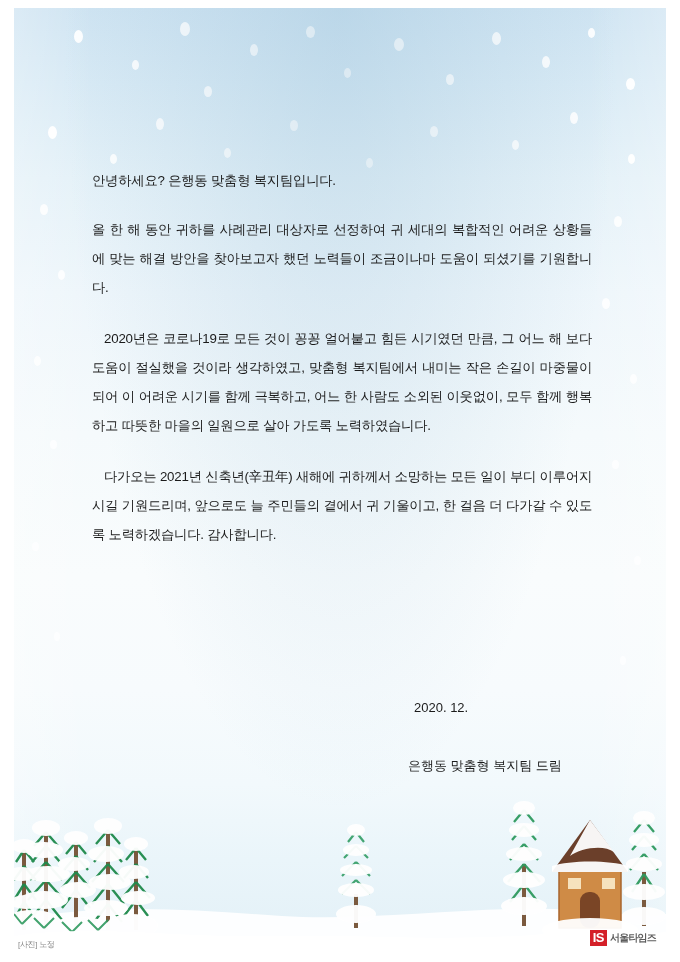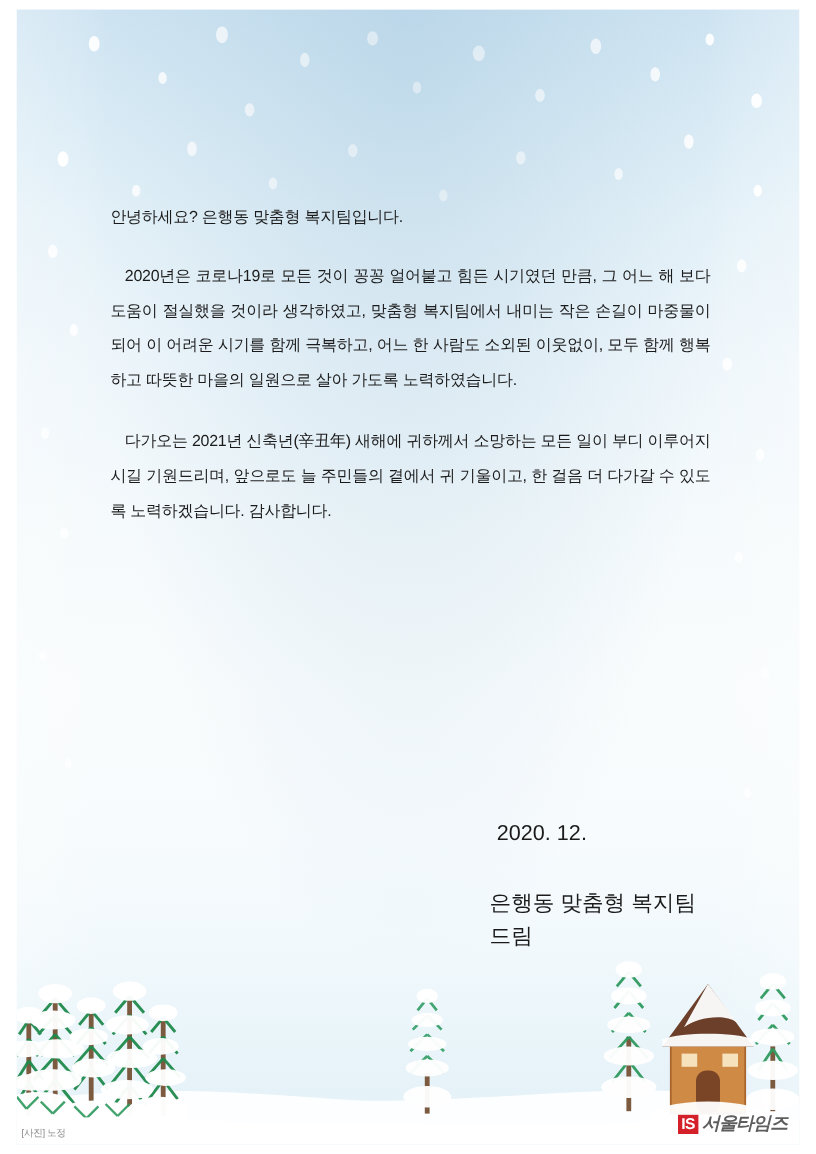--- a/index.html
+++ b/index.html
@@ -80,25 +80,25 @@
   .para {
     margin: 0 0 22px 0;
     white-space: pre-wrap;
   }
   .para.indent { text-indent: 12px; margin-top: 20px; }
   .para.tight { margin-bottom: 20px; }
 
   .signature-block {
     position: absolute;
     left: 78px;
-    top: 672px;
+    top: 686px;
     width: 500px;
     z-index: 5;
     color: #1b1b1b;
-    font-size: 18px;
+    font-size: 13px;
     line-height: 28px;
   }
   .sig-date {
     margin: 0 0 30px 0;
     padding-left: 322px;
   }
   .sig-from {
     margin: 0;
     padding-left: 316px;
   }
@@ -138,25 +138,24 @@
     background: #d42028;
     color: #ffffff;
     font-weight: bold;
     font-size: 13px;
     padding: 1px 3px 1px 3px;
     letter-spacing: -0.5px;
     line-height: 14px;
   }
   .wm-text {
     color: #3a3a3a;
-    font-size: 15px;
+    font-size: 10px;
     font-weight: bold;
     letter-spacing: -0.8px;
     opacity: 0.82;
-    font-style: italic;
   }
 </style>
 </head>
 <body>
 
 <div class="page">
   <div class="card">
 
     <div class="snowfield">
       <div class="snow" style="left:60px;  top:22px;  width:9px;  height:13px;"></div>
@@ -193,20 +192,21 @@
       <div class="snow" style="left:36px;  top:432px; width:7px;  height:9px;  opacity:.8;"></div>
       <div class="snow" style="left:598px; top:452px; width:7px;  height:9px;  opacity:.8;"></div>
       <div class="snow" style="left:18px;  top:534px; width:7px;  height:9px;  opacity:.75;"></div>
       <div class="snow" style="left:620px; top:548px; width:7px;  height:9px;  opacity:.75;"></div>
       <div class="snow" style="left:40px;  top:624px; width:6px;  height:9px;  opacity:.75;"></div>
       <div class="snow" style="left:606px; top:648px; width:6px;  height:9px;  opacity:.75;"></div>
     </div>
 
     <div class="letter">
       <p class="para tight">안녕하세요? 은행동 맞춤형 복지팀입니다.</p>
+      <p class="para">올 한 해 동안 귀하를 사례관리 대상자로 선정하여 귀 세대의 복합적인 어려운 상황들에 맞는 해결 방안을 찾아보고자 했던 노력들이 조금이나마 도움이 되셨기를 기원합니다.</p>
       <p class="para indent">2020년은 코로나19로 모든 것이 꽁꽁 얼어붙고 힘든 시기였던 만큼, 그 어느 해 보다 도움이 절실했을 것이라 생각하였고, 맞춤형 복지팀에서 내미는 작은 손길이 마중물이 되어 이 어려운 시기를 함께 극복하고, 어느 한 사람도 소외된 이웃없이, 모두 함께 행복하고 따뜻한 마을의 일원으로 살아 가도록 노력하였습니다.</p>
       <p class="para indent">다가오는 2021년 신축년(辛丑年) 새해에 귀하께서 소망하는 모든 일이 부디 이루어지시길 기원드리며, 앞으로도 늘 주민들의 곁에서 귀 기울이고, 한 걸음 더 다가갈 수 있도록 노력하겠습니다. 감사합니다.</p>
     </div>
 
     <div class="signature-block">
       <p class="sig-date">2020. 12.</p>
       <p class="sig-from">은행동 맞춤형 복지팀 드림</p>
     </div>
 
     <div class="scenery">

